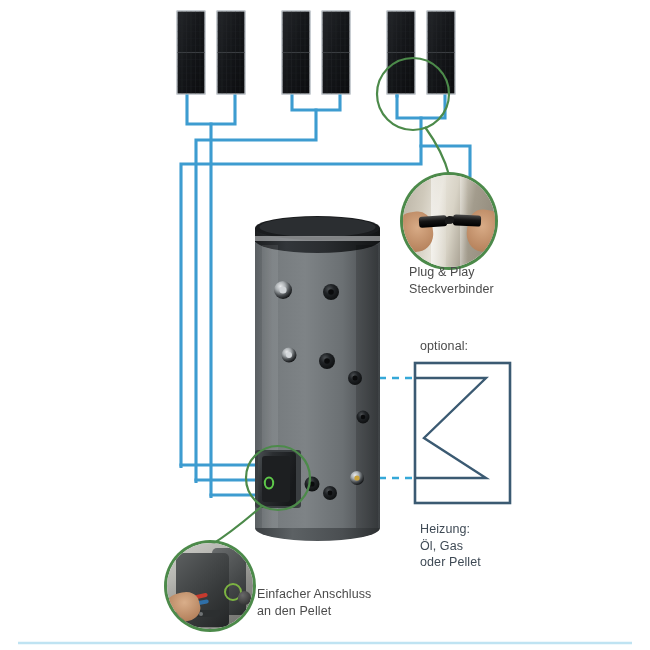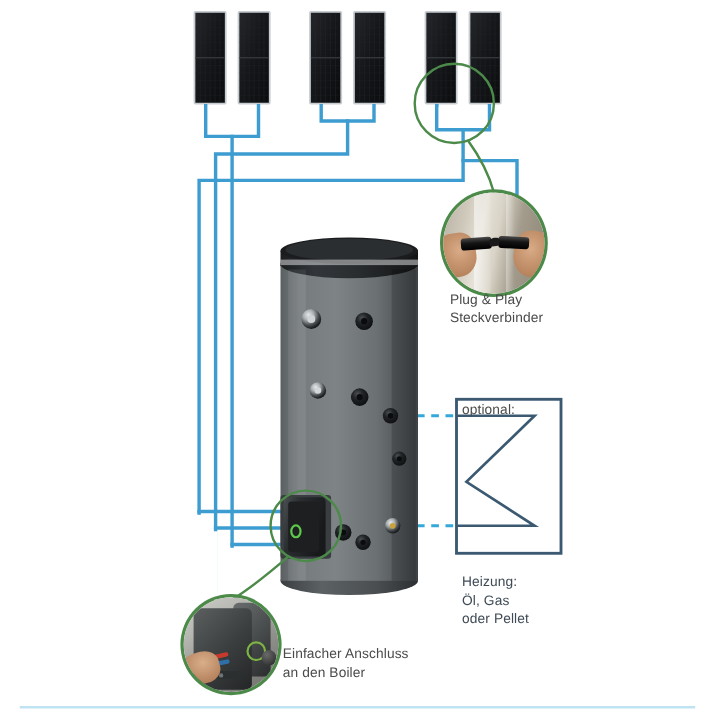--- a/index.html
+++ b/index.html
@@ -17,21 +17,21 @@
     position:absolute;
     color:#4b4b4b;
     font-size:12.5px;
     line-height:16.5px;
     font-family:"Liberation Sans", sans-serif;
     white-space:pre-line;
     letter-spacing:.1px;
   }
   .lbl-dark{color:#3f4a55;}
   #lbl-plugplay{left:409px;top:264px;}
-  #lbl-optional{left:420px;top:338px;font-size:12.5px;color:#4b4b4b;margin-top:26px;}
+  #lbl-optional{left:420px;top:338px;font-size:12.5px;color:#4b4b4b;}
   #lbl-heizung{left:420px;top:505px;color:#3f4a55;margin-top:16px;}
   #lbl-boiler{left:257px;top:586px;}
 
   .photo{position:absolute;border-radius:50%;overflow:hidden;}
 
   
   #photo-plug{left:403px;top:175px;width:92px;height:92px;
     box-shadow:0 0 0 3px #4c8a4a;}
   #photo-plug .bg{position:absolute;inset:0;
     background:linear-gradient(100deg,#b9b2a4 0%,#cfc9bb 22%,#e6e2d8 38%,#d8d3c6 52%,#a39c8d 70%,#8d8677 100%);}
@@ -388,15 +388,15 @@
     <div class="handB"></div>
   </div>
 
   <div class="lbl" id="lbl-plugplay">Plug &amp; Play
 Steckverbinder</div>
   <div class="lbl" id="lbl-optional">optional:</div>
   <div class="lbl lbl-dark" id="lbl-heizung">Heizung:
 Öl, Gas
 oder Pellet</div>
   <div class="lbl" id="lbl-boiler">Einfacher Anschluss
-an den Boiler</div>
+an den Pellet</div>
 
 </div>
 
 </body></html>

